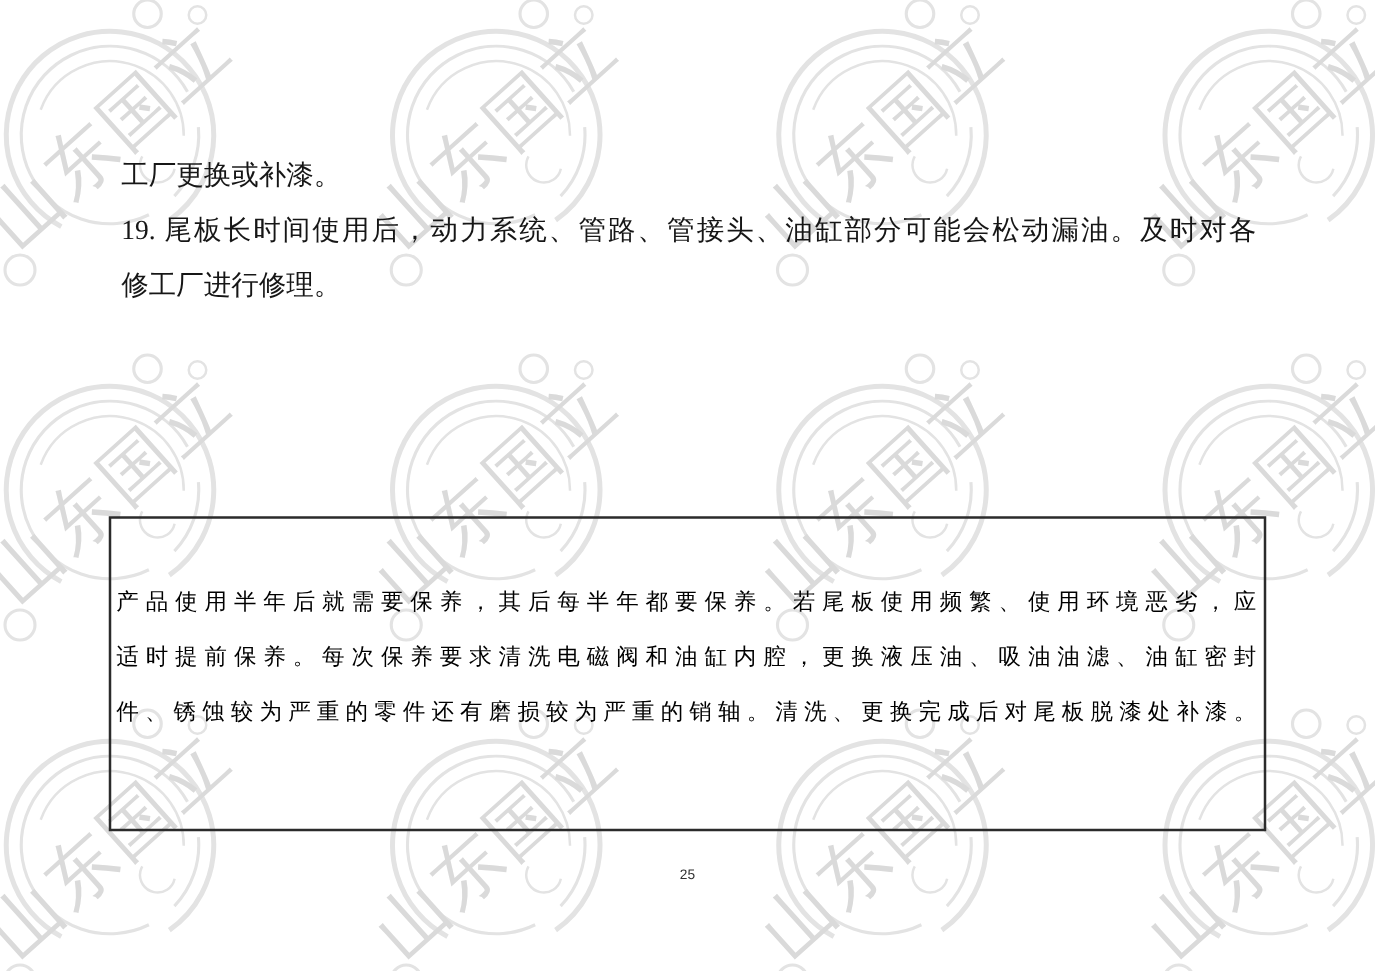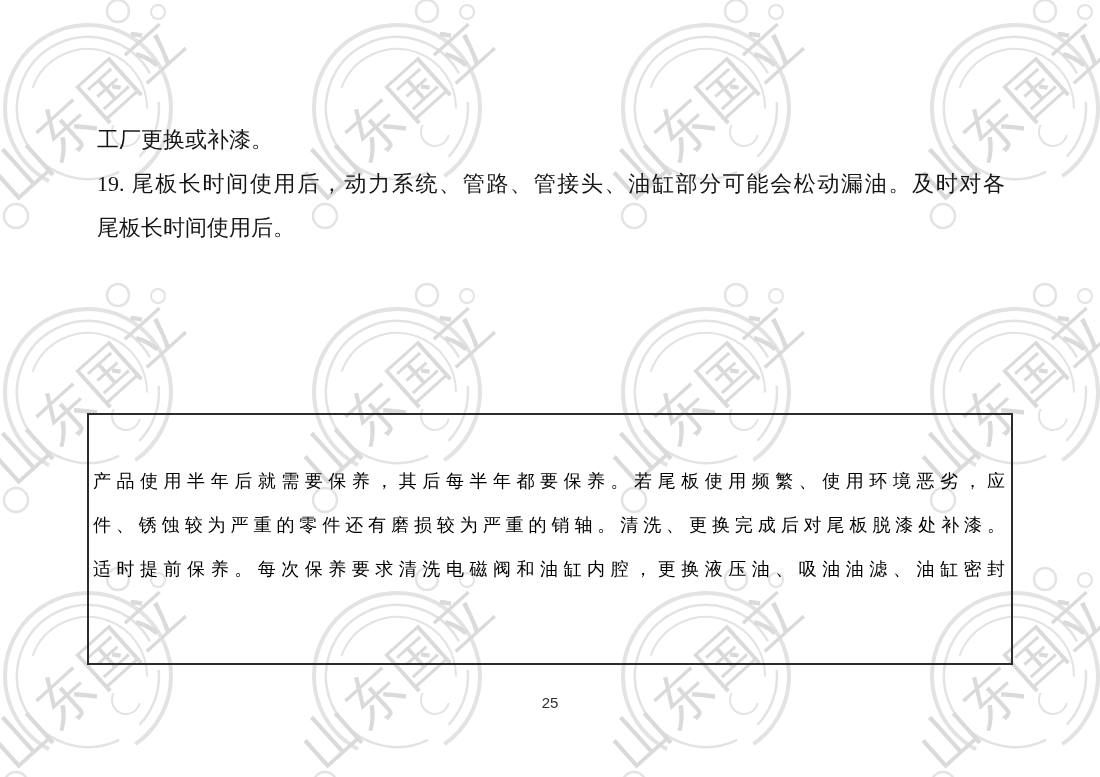--- a/index.html
+++ b/index.html
@@ -68,21 +68,21 @@
     line-height: 44px;
     color: #000000;
   }
   .page-number {
     position: absolute;
     left: 0;
     top: 694px;
     width: 100%;
     text-align: center;
     font-family: "Liberation Sans", "DejaVu Sans", sans-serif;
-    font-size: 15px;
+    font-size: 11px;
     color: #303030;
   }
 </style>
 </head>
 <body>
 
 <div class="page">
 
   <div class="watermark-layer" id="watermark-layer">
       <svg class="watermark-tile" viewBox="-150 -150 300 300" style="left: -62px; top: -42px;">
@@ -229,25 +229,25 @@
         </g>
         <text class="wm-text" transform="rotate(-42)" text-anchor="middle" dominant-baseline="central" fill="#dadada">山东国立</text>
       </svg>
     </div>
 
   <div class="content">
 
     <div class="body-text">
       <div class="line">工厂更换或补漆。</div>
       <div class="line justify">19. 尾板长时间使用后，动力系统、管路、管接头、油缸部分可能会松动漏油。及时对各</div>
-      <div class="line">尾板长时间使用后。</div>
+      <div class="line">修工厂进行修理。</div>
     </div>
 
     <div class="notice-box">
       <div class="line justify">产品使用半年后就需要保养，其后每半年都要保养。若尾板使用频繁、使用环境恶劣，应</div>
+      <div class="line justify">适时提前保养。每次保养要求清洗电磁阀和油缸内腔，更换液压油、吸油油滤、油缸密封</div>
       <div class="line justify">件、锈蚀较为严重的零件还有磨损较为严重的销轴。清洗、更换完成后对尾板脱漆处补漆。</div>
-      <div class="line justify">适时提前保养。每次保养要求清洗电磁阀和油缸内腔，更换液压油、吸油油滤、油缸密封</div>
     </div>
 
     <div class="page-number">25</div>
 
   </div>
 </div>
 
 </body></html>

